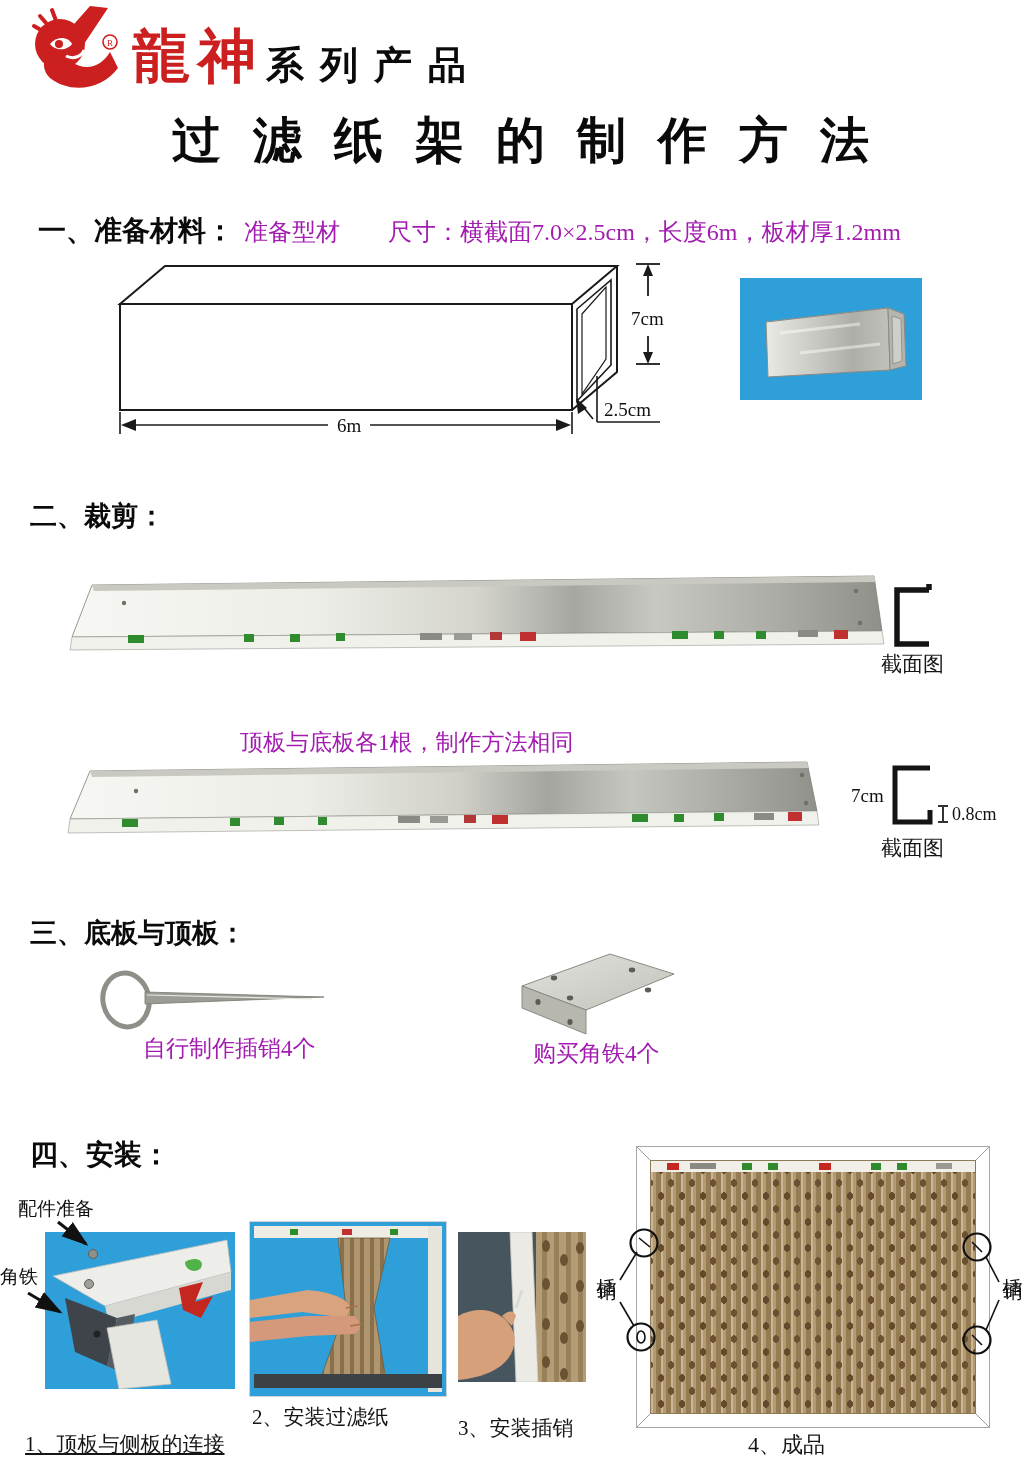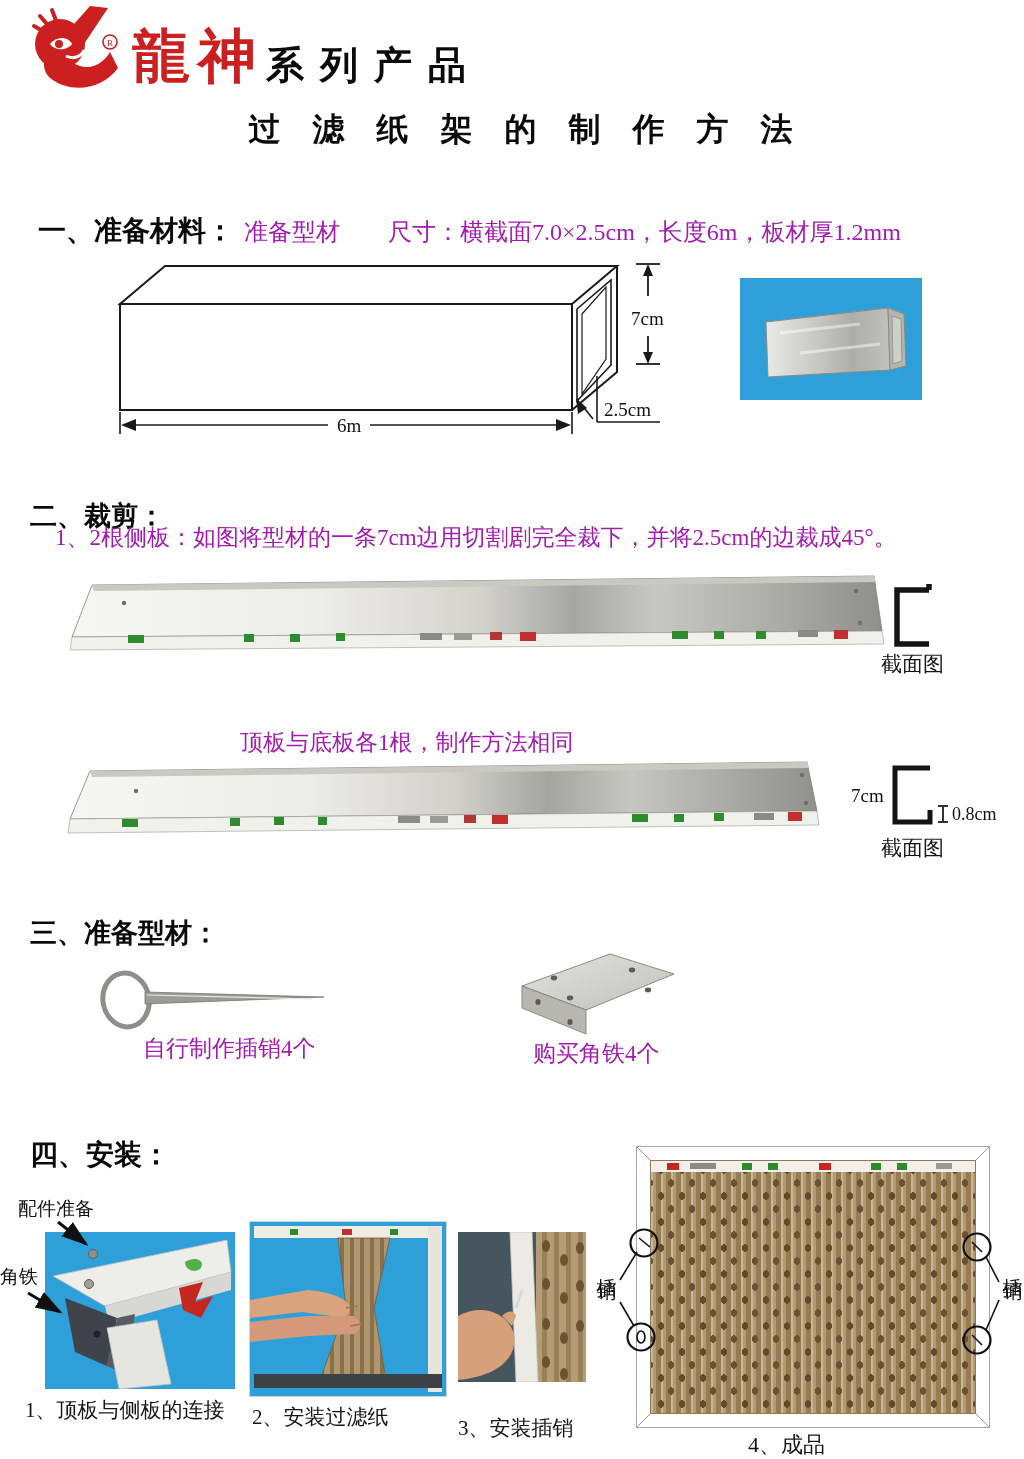--- a/index.html
+++ b/index.html
@@ -26,21 +26,21 @@
     <path d="M24,40 C30,32 42,32 46,40 C42,46 30,48 24,40 Z" fill="#ffffff"></path>
     <circle cx="33" cy="40" r="4" fill="#cc1f1f"></circle>
     <path d="M40,52 C48,56 56,52 58,46" stroke="#fff" stroke-width="3" fill="none"></path>
     <circle cx="84" cy="38" r="7" fill="none" stroke="#cc1f1f" stroke-width="1.6"></circle>
     <text x="84" y="42" font-size="9" text-anchor="middle" fill="#cc1f1f">R</text>
   </svg>
 
   <div class="abs hd" style="left:266px;top:40px;font-size:38px;letter-spacing:16px;">系列产品</div>
   <div class="abs" style="left:132px;top:18px;font-size:58px;font-weight:bold;color:#cc1f1f;letter-spacing:8px;font-family:'Liberation Serif',serif;">龍神</div>
 
-  <div class="abs hd" style="left:17px;right:0;top:108px;text-align:center;font-size:32px;letter-spacing:32px;text-indent:32px;">过滤纸架的制作方法</div>
+  <div class="abs hd" style="left:17px;right:0;top:108px;text-align:center;font-size:49px;letter-spacing:32px;text-indent:32px;">过滤纸架的制作方法</div>
 
   <div class="abs hd" style="left:30px;top:212px;font-size:28px;margin-left:8px;">一、准备材料：</div>
   <div class="abs body-txt" style="left:244px;top:216px;font-size:24px;">准备型材</div>
   <div class="abs body-txt" style="left:388px;top:216px;font-size:24px;">尺寸：横截面7.0×2.5cm，长度6m，板材厚1.2mm</div>
 
   <svg class="abs" style="left:100px;top:252px;" width="575" height="185" viewBox="0 0 575 185">
     <g stroke="#1a1a1a" stroke-width="2" fill="none">
       <polygon points="20,52 472,52 472,158 20,158"></polygon>
       <polygon points="20,52 65,14 517,14 472,52"></polygon>
       <polyline points="517,14 517,120 472,158"></polyline>
@@ -89,21 +89,20 @@
       </defs>
       <polygon points="26,44 148,30 164,36 44,50" fill="#dddcd6" stroke="#9a9a94" stroke-width="1"></polygon>
       <polygon points="26,44 148,30 150,92 28,99" fill="url(#tubeg)" stroke="#8a8a84" stroke-width="1"></polygon>
       <polygon points="148,30 164,36 166,88 150,92" fill="#b5b5af" stroke="#8a8a84" stroke-width="1"></polygon>
       <polygon points="152,38 161,41 162,83 153,86" fill="#cfcfc9" stroke="#8a8a84" stroke-width="0.8"></polygon>
       <path d="M40,55 L120,46 M60,75 L140,66" stroke="#ffffff" stroke-opacity="0.45" stroke-width="3"></path>
     </svg>
   </div>
 
   <div class="abs hd" style="left:30px;top:466px;font-size:27px;margin-top:32px;">二、裁剪：</div>
-  <div class="abs body-txt" style="left:55px;top:522px;">1、2根侧板：如图将型材的一条7cm边用切割剧完全裁下，并将2.5cm的边裁成45°。</div>
 
   <svg class="abs" style="left:62px;top:573px;" width="830" height="85" viewBox="0 0 830 85">
     <defs>
       <linearGradient id="alu1" x1="0" y1="0" x2="1" y2="0">
         <stop offset="0" stop-color="#f6f6f3"></stop>
           <stop offset="0.3" stop-color="#eeeee8"></stop>
         <stop offset="0.5" stop-color="#d4d4cd"></stop>
           <stop offset="0.62" stop-color="#a6a7a1"></stop>
         <stop offset="0.72" stop-color="#c7c8c2"></stop>
           <stop offset="0.86" stop-color="#adaea8"></stop>
@@ -180,21 +179,21 @@
     <path d="M85,6 L50,6 L50,60 L85,60 L85,48" fill="none" stroke="#141414" stroke-width="5"></path>
     <g stroke="#333" stroke-width="2">
       <line x1="98" y1="44" x2="98" y2="60"></line>
         <line x1="93" y1="44" x2="103" y2="44"></line>
         <line x1="93" y1="60" x2="103" y2="60"></line>
     </g>
     <text x="107" y="58" font-size="18" fill="#111">0.8cm</text>
   </svg>
   <div class="abs cap" style="left:881px;top:834px;">截面图</div>
 
-  <div class="abs hd" style="left:30px;top:915px;font-size:27px;">三、准备型材：</div>
+  <div class="abs hd" style="left:30px;top:915px;font-size:27px;">三、底板与顶板：</div>
 
   <svg class="abs" style="left:92px;top:963px;" width="245" height="72" viewBox="0 0 245 72">
     <ellipse cx="34" cy="37" rx="23" ry="27" fill="none" stroke="#8f8f8a" stroke-width="5" transform="rotate(-12 34 37)"></ellipse>
     <polygon points="53,29 232,34 53,41" fill="#9c9c96" stroke="#77776f" stroke-width="0.8"></polygon>
     <line x1="55" y1="32" x2="220" y2="36" stroke="#e8e8e2" stroke-width="1.2"></line>
   </svg>
   <div class="abs body-txt" style="left:143px;top:1033px;">自行制作插销4个</div>
 
   <svg class="abs" style="left:512px;top:946px;" width="172" height="92" viewBox="0 0 172 92">
     <defs>
@@ -228,21 +227,21 @@
       <circle cx="48" cy="22" r="4.5" fill="#8f8f89" stroke="#5f5f59"></circle>
       <circle cx="44" cy="52" r="4.5" fill="#9f9f99" stroke="#5f5f59"></circle>
       <polygon points="20,66 72,86 62,134 30,120" fill="#3f444a"></polygon>
       <polygon points="72,86 90,82 80,142 62,134" fill="#565c62"></polygon>
       <circle cx="52" cy="102" r="3.5" fill="#1f2326"></circle>
       <polygon points="62,96 112,88 126,152 74,157" fill="#e6e6e0" stroke="#c2c2bc" stroke-width="0.8"></polygon>
       <path d="M140,30 C150,24 160,28 156,36 C150,42 140,38 140,30 Z" fill="#52b24a"></path>
       <path d="M134,56 L158,50 L150,70 L168,64 L156,86 L138,78 Z" fill="#c4271f"></path>
     </svg>
   </div>
-  <div class="abs cap" style="left:25px;top:1396px;">1、顶板与侧板的连接</div>
+  <div class="abs cap" style="left:25px;top:1430px;text-decoration:underline;">1、顶板与侧板的连接</div>
 
   <div class="abs" style="left:249px;top:1221px;width:196px;height:174px;background:#2f9fd9;border:1px solid #cfd6da;">
     <svg width="196" height="174" viewBox="0 0 196 174">
       <defs>
         <pattern id="pleat2" patternUnits="userSpaceOnUse" width="10" height="10">
           <rect width="10" height="10" fill="#b09670"></rect>
             <rect width="4" height="10" fill="#8a7049"></rect>
         </pattern>
       </defs>
       <rect x="4" y="4" width="188" height="12" fill="#efece4"></rect>

